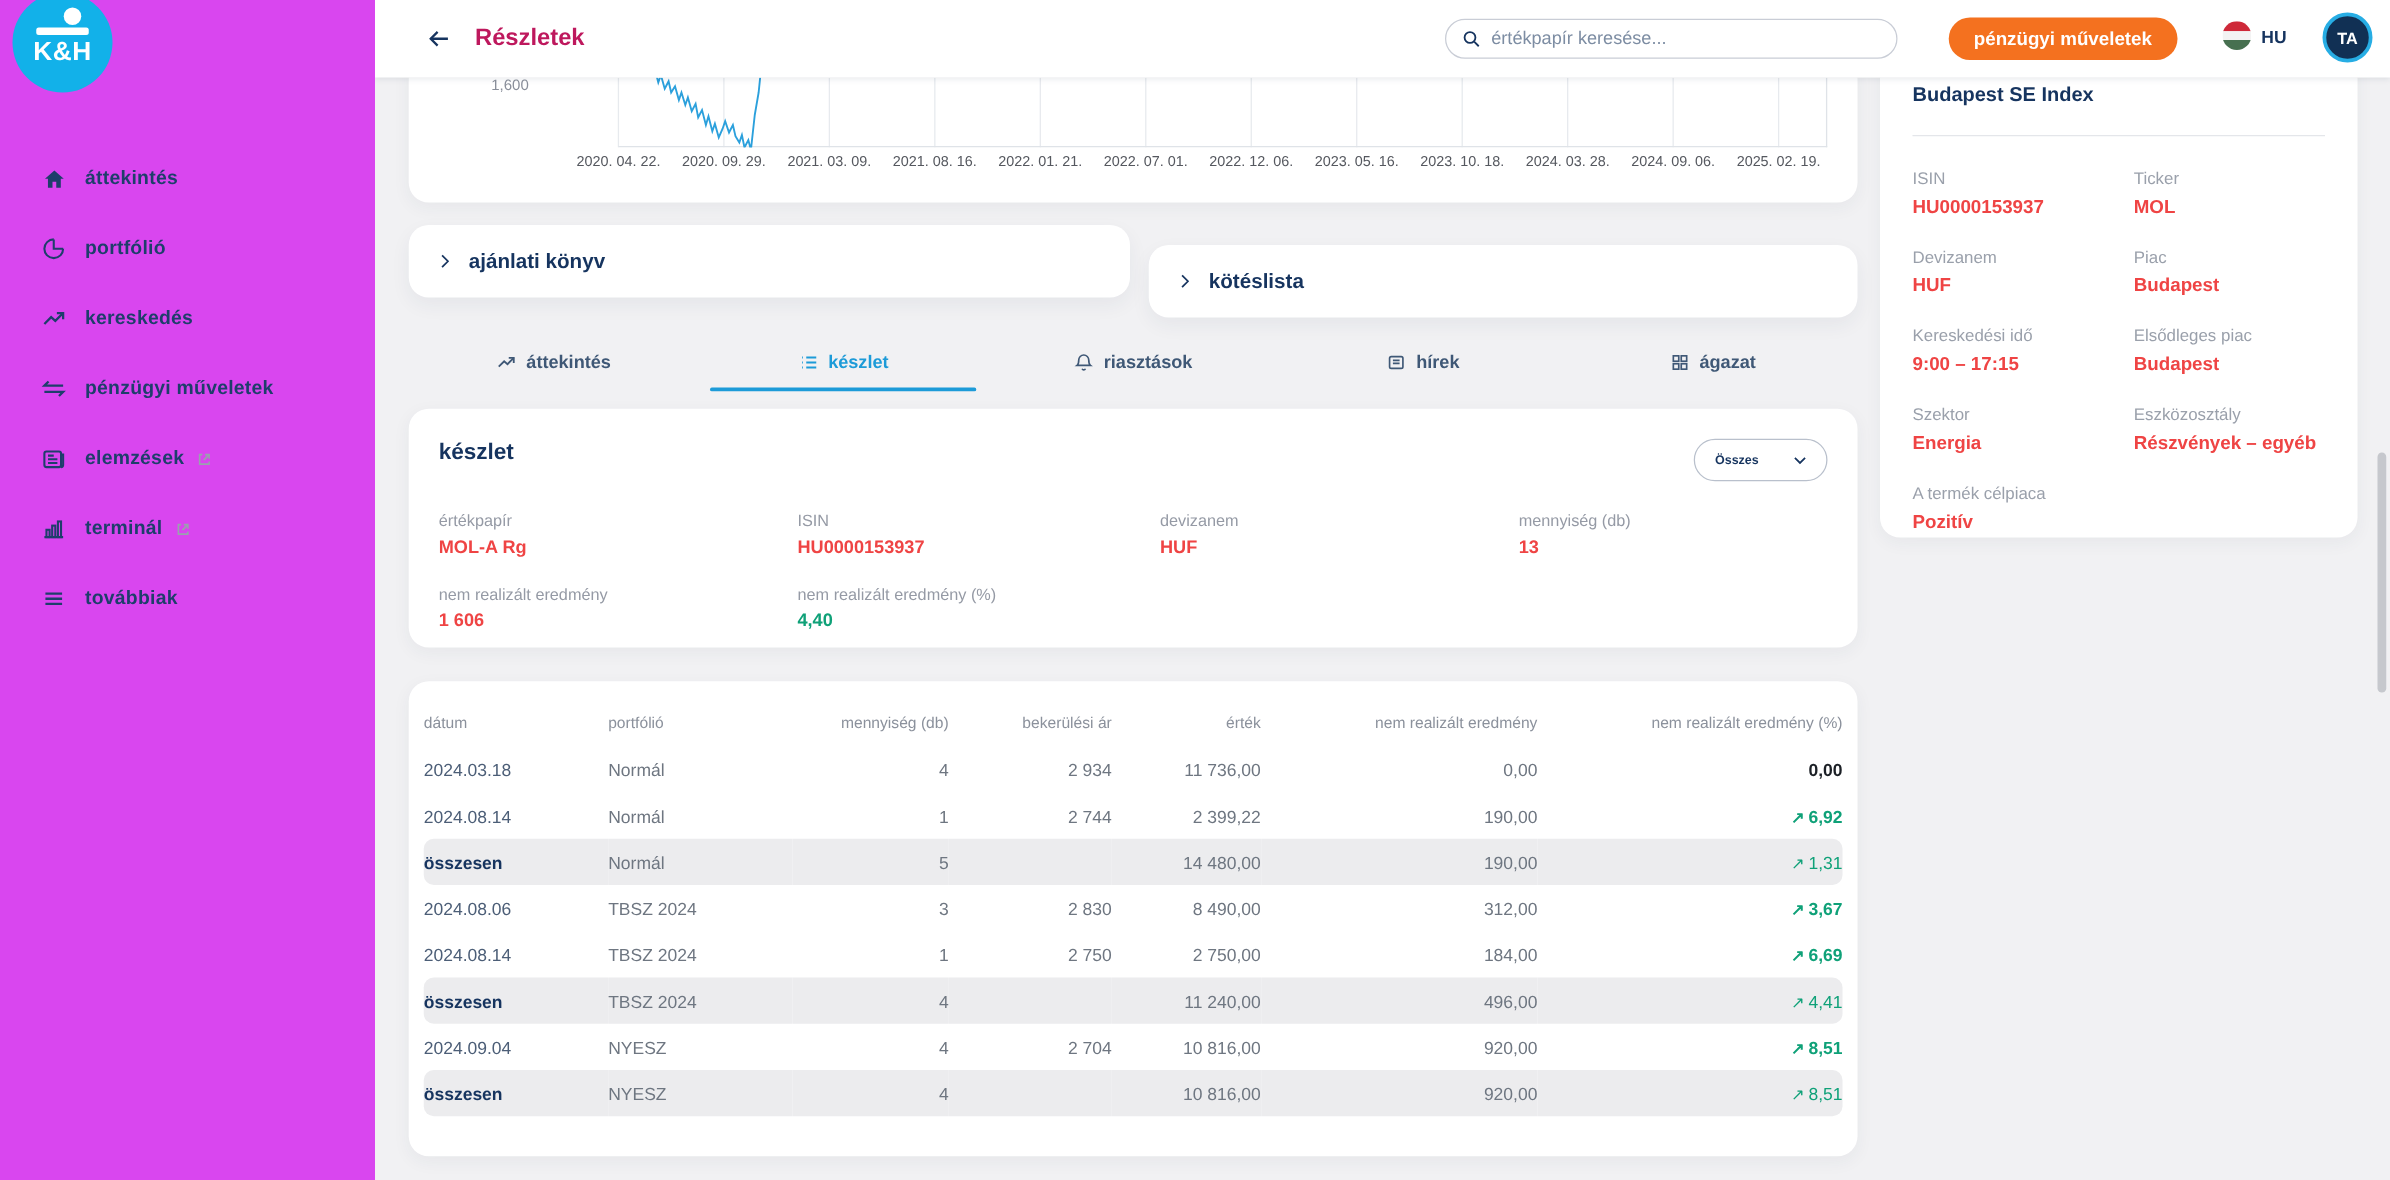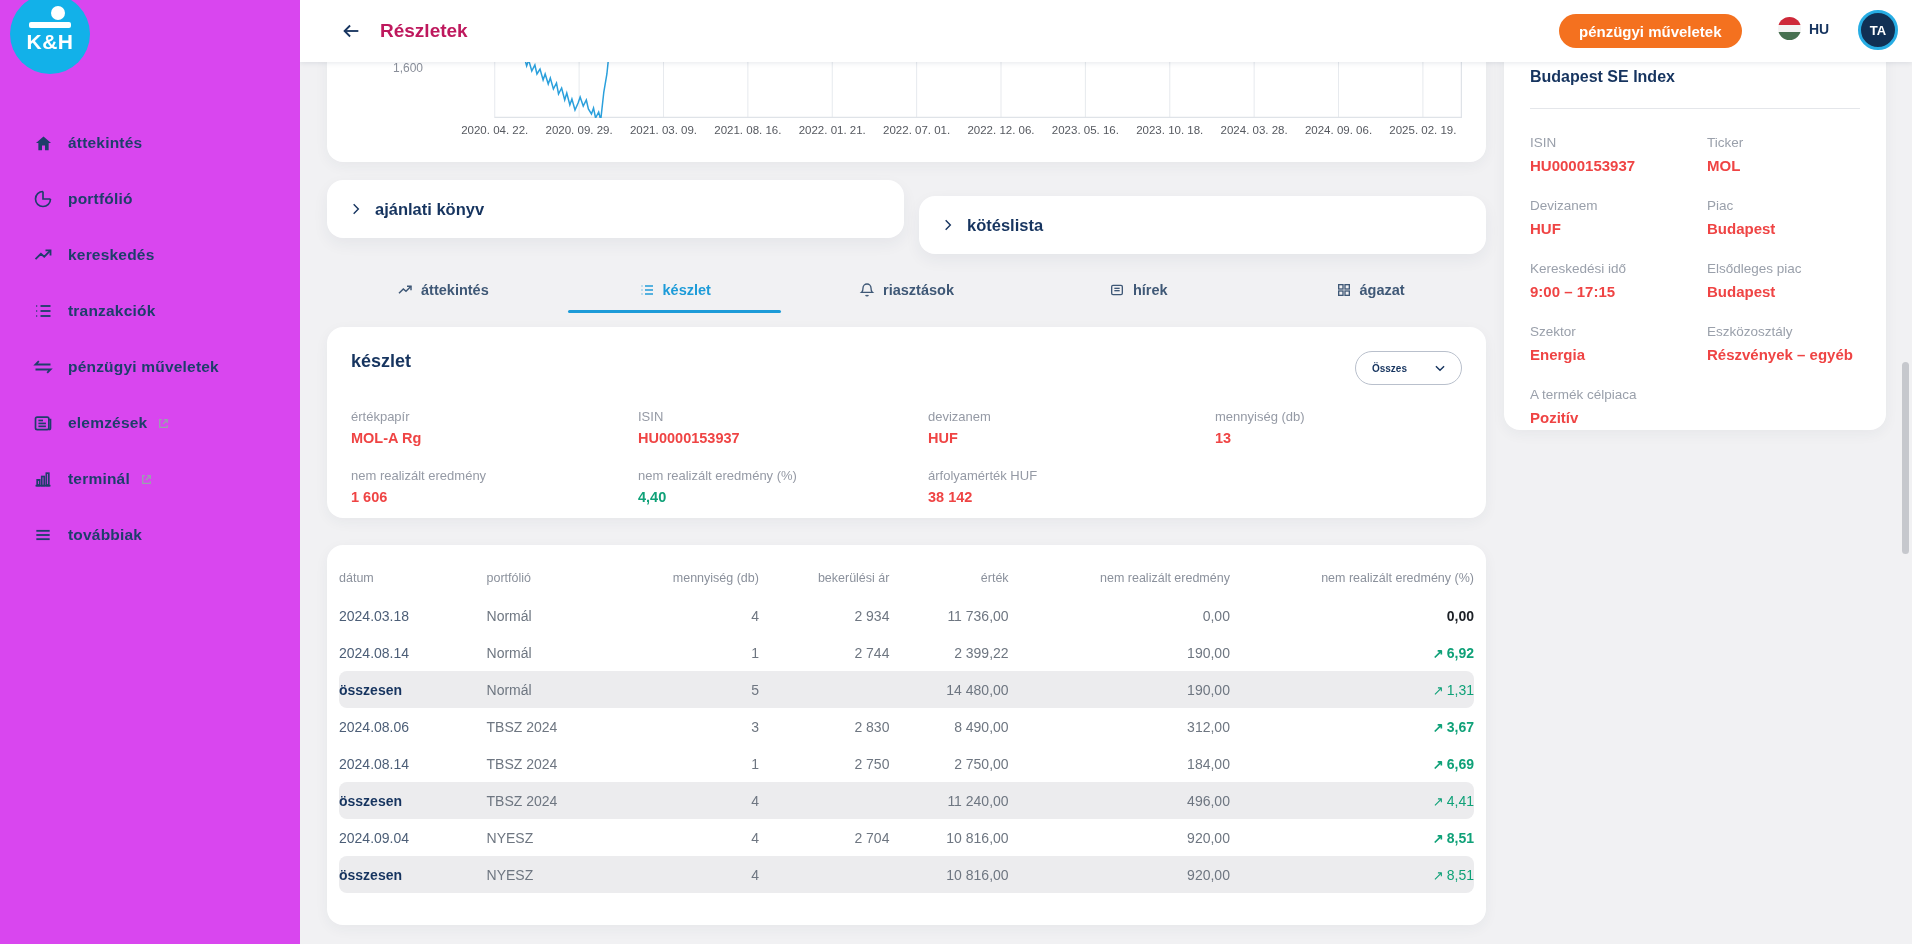--- a/index.html
+++ b/index.html
@@ -142,33 +142,20 @@
           <svg width="20" height="20" viewBox="0 0 24 24" fill="none" stroke="currentColor" stroke-width="2.2">
             <polyline points="3,17 9.5,10.5 13.5,14 21,6.5"></polyline>
             <polyline points="15,6.5 21,6.5 21,12.5"></polyline>
           </svg>
         </span>
       <span class="nav-lbl">kereskedés</span>
     </div>
     <div class="nav-item">
       <span class="ic">
           <svg width="20" height="20" viewBox="0 0 24 24" fill="none" stroke="currentColor" stroke-width="2.2">
-            <line x1="9" y1="6" x2="21" y2="6"></line>
-            <line x1="9" y1="12" x2="21" y2="12"></line>
-            <line x1="9" y1="18" x2="21" y2="18"></line>
-            <line x1="4" y1="6" x2="5" y2="6"></line>
-            <line x1="4" y1="12" x2="5" y2="12"></line>
-            <line x1="4" y1="18" x2="5" y2="18"></line>
-          </svg>
-        </span>
-      <span class="nav-lbl">tranzakciók</span>
-    </div>
-    <div class="nav-item">
-      <span class="ic">
-          <svg width="20" height="20" viewBox="0 0 24 24" fill="none" stroke="currentColor" stroke-width="2.2">
             <polyline points="7,5 3,9 21,9"></polyline>
             <polyline points="17,19 21,15 3,15"></polyline>
           </svg>
         </span>
       <span class="nav-lbl">pénzügyi műveletek</span>
     </div>
     <div class="nav-item">
       <span class="ic">
           <svg width="20" height="20" viewBox="0 0 24 24" fill="none" stroke="currentColor" stroke-width="2">
             <rect x="3" y="5" width="16" height="15" rx="2"></rect>
@@ -219,20 +206,29 @@
 </aside>
 
 <header class="topbar">
   <div class="back">
     <svg width="22" height="22" viewBox="0 0 24 24" fill="none" stroke="currentColor" stroke-width="2">
         <line x1="20" y1="12" x2="5" y2="12"></line>
         <polyline points="11,6 5,12 11,18"></polyline>
       </svg>
   </div>
   <div class="page-title">Részletek</div>
+  <div class="search">
+    <span style="color:#16345f;display:flex;">
+        <svg width="16" height="16" viewBox="0 0 24 24" fill="none" stroke="currentColor" stroke-width="2.2">
+          <circle cx="10.5" cy="10.5" r="6.5"></circle>
+          <line x1="15.5" y1="15.5" x2="21" y2="21"></line>
+        </svg>
+      </span>
+    <input type="text" placeholder="értékpapír keresése..." style="">
+  </div>
   <button class="act-btn">pénzügyi műveletek</button>
   <div class="lang">
     <span class="flag">
         <i class="f-r"></i>
         <i class="f-w"></i>
         <i class="f-g"></i>
       </span>
     <span class="lang-code">HU</span>
   </div>
   <div class="avatar">TA</div>
@@ -387,24 +383,20 @@
     </div>
     <div class="f-grid2">
       <div>
           <div class="lbl">nem realizált eredmény</div>
           <div class="val">1 606</div>
         </div>
       <div>
           <div class="lbl">nem realizált eredmény (%)</div>
           <div class="val green">4,40</div>
         </div>
-      <div>
-          <div class="lbl">árfolyamérték HUF</div>
-          <div class="val">38 142</div>
-        </div>
     </div>
   </section>
 
   <section class="card table-card">
     <table>
       <colgroup>
           <col class="c1">
           <col class="c2">
           <col class="c3">
           <col class="c4">

